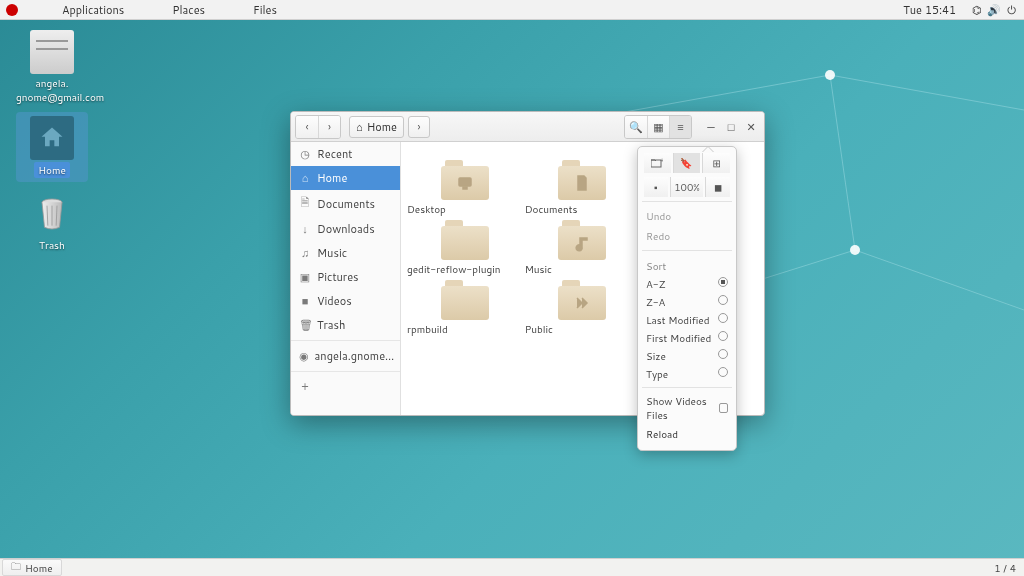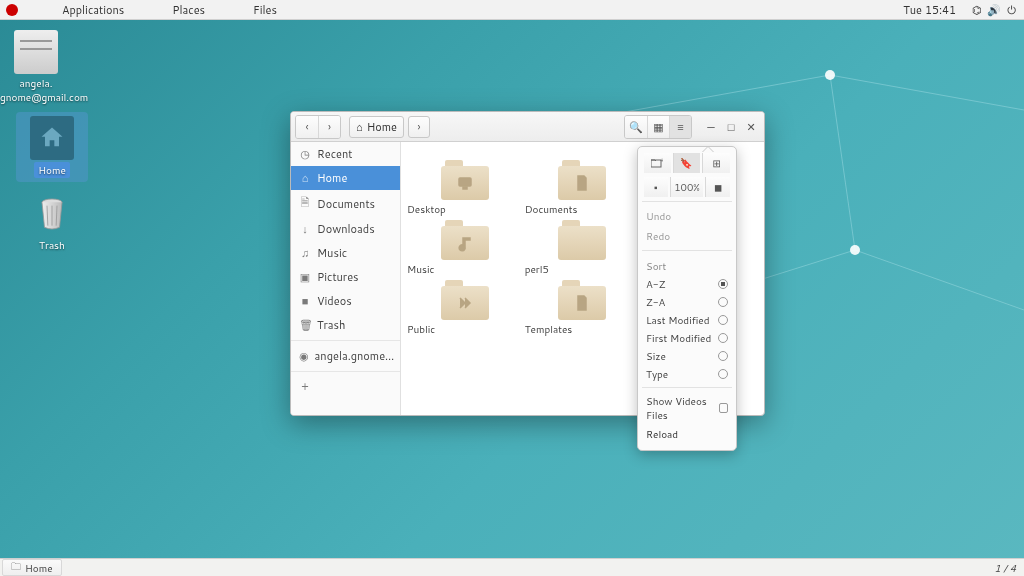--- a/index.html
+++ b/index.html
@@ -85,35 +85,35 @@
   .popover::before {
     content:""; position:absolute; top:-6px; right:22px;
     border:6px solid transparent; border-bottom-color:#fbfbfb;
     filter:drop-shadow(0 -1px 0 #c8c8c8);
   }
   .pop-row { display:flex; gap:2px; margin-bottom:4px; }
   .pop-row .tb-btn { flex:1; height:20px; font-size:10px; }
   .pop-item { padding:3px 2px; color:#999; cursor:default; }
   .pop-item.enabled { color:#333; cursor:pointer; }
   .pop-head { color:#888; padding:4px 2px 2px; }
-  .radio-row { display:flex; justify-content:space-between; align-items:center; padding:2px; cursor:pointer; }
+  .radio-row { display:flex; justify-content:space-between; padding:2px; cursor:pointer; }
   .radio-row .dot { width:10px; height:10px; border:1px solid #999; border-radius:50%; display:inline-block; }
   .radio-row.selected .dot { background:radial-gradient(#555 0 40%, transparent 45%); }
   .check-row { display:flex; justify-content:space-between; align-items:center; padding:2px; cursor:pointer; }
   .check-row .box { width:10px; height:10px; border:1px solid #999; border-radius:2px; }
   .pop-sep { border-top:1px solid #e2e2e2; margin:4px -2px; }
 
   
   .taskbar {
     position:absolute; left:0; right:0; bottom:0; height:18px;
     background:#f2f2f0; border-top:1px solid #d0d0d0;
     display:flex; align-items:center; font-size:10px; color:#444;
   }
   .taskbar .task { display:flex; align-items:center; gap:4px; padding:0 8px; height:100%; border:1px solid #d8d8d8; border-radius:2px; margin:1px 2px; background:linear-gradient(#fafafa,#efefef); cursor:pointer; }
-  .taskbar .right { margin-left:auto; padding:0 8px;font-style:italic; }
+  .taskbar .right { margin-left:auto; padding:0 8px; }
 </style>
 </head>
 <body>
 
 <div class="bg-deco">
   <svg viewBox="0 0 1024 576">
     <g stroke="#8fd3db" stroke-width="1" fill="none" opacity="0.6">
       <path d="M580 120 L830 75 L1024 110"></path>
       <path d="M600 330 L855 250 L1024 310"></path>
       <path d="M830 75 L855 250"></path>
@@ -136,21 +136,21 @@
   <div class="spacer"></div>
   <div class="clock">Tue 15:41</div>
   <div class="tray">
     <span>⌬</span>
     <span>🔊</span>
     <span>⏻</span>
   </div>
 </div>
 
 <div class="desktop">
-  <div class="dicon server" style="left:0; top:10px;">
+  <div class="dicon server" style="left:16px; top:10px;">
     <div class="glyph"></div>
     <div class="label" style="white-space:pre-line;">angela.
 gnome@gmail.com</div>
   </div>
   <div class="dicon folder-home selected" style="left:16px; top:92px;">
     <div class="glyph">
       <svg viewBox="0 0 24 24">
           <path d="M12 3l9 8h-3v8h-4v-5h-4v5H6v-8H3z"></path>
         </svg>
     </div>
@@ -282,20 +282,29 @@
                 <path d="M9 3v8m0 0l-4-4m4 4l4-4M4 15h10"></path>
               </svg>
             </div>
           </div>
           <div>Downloads</div>
         </div>
         <div class="fitem">
           <div class="folder">
             <div class="tab"></div>
             <div class="body">
+              <svg viewBox="0 0 18 18" fill="none" stroke="#b8a583" stroke-width="1.5"></svg>
+            </div>
+          </div>
+          <div>gedit-reflow-plugin</div>
+        </div>
+        <div class="fitem">
+          <div class="folder">
+            <div class="tab"></div>
+            <div class="body">
               <svg viewBox="0 0 18 18" fill="none" stroke="#b8a583" stroke-width="1.5">
                 <path d="M7 4h7v2H9v7a3 3 0 11-2-2z"></path>
               </svg>
             </div>
           </div>
           <div>Music</div>
         </div>
         <div class="fitem">
           <div class="folder">
             <div class="tab"></div>

